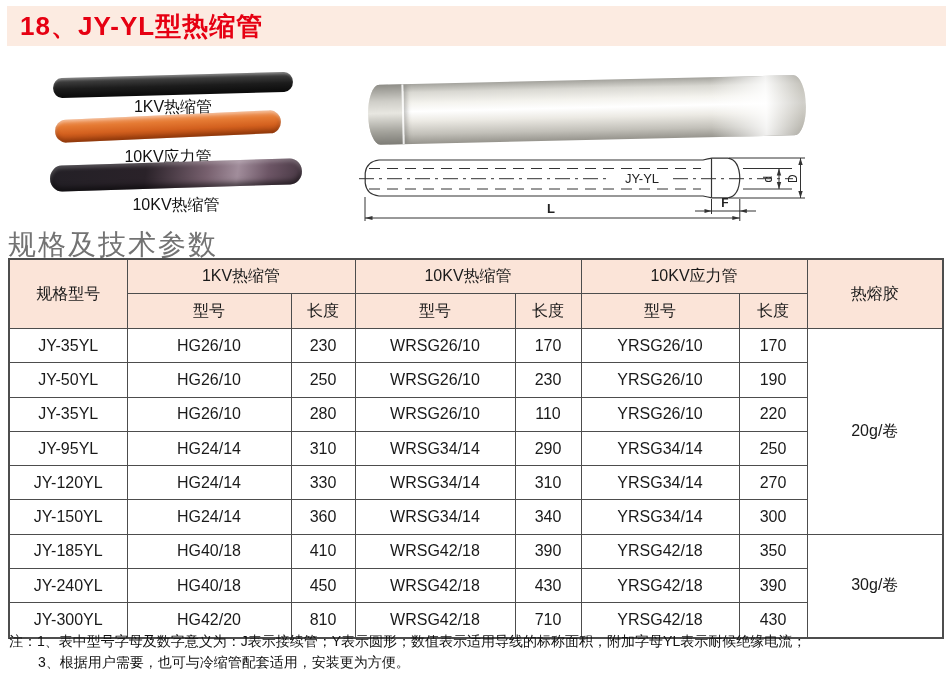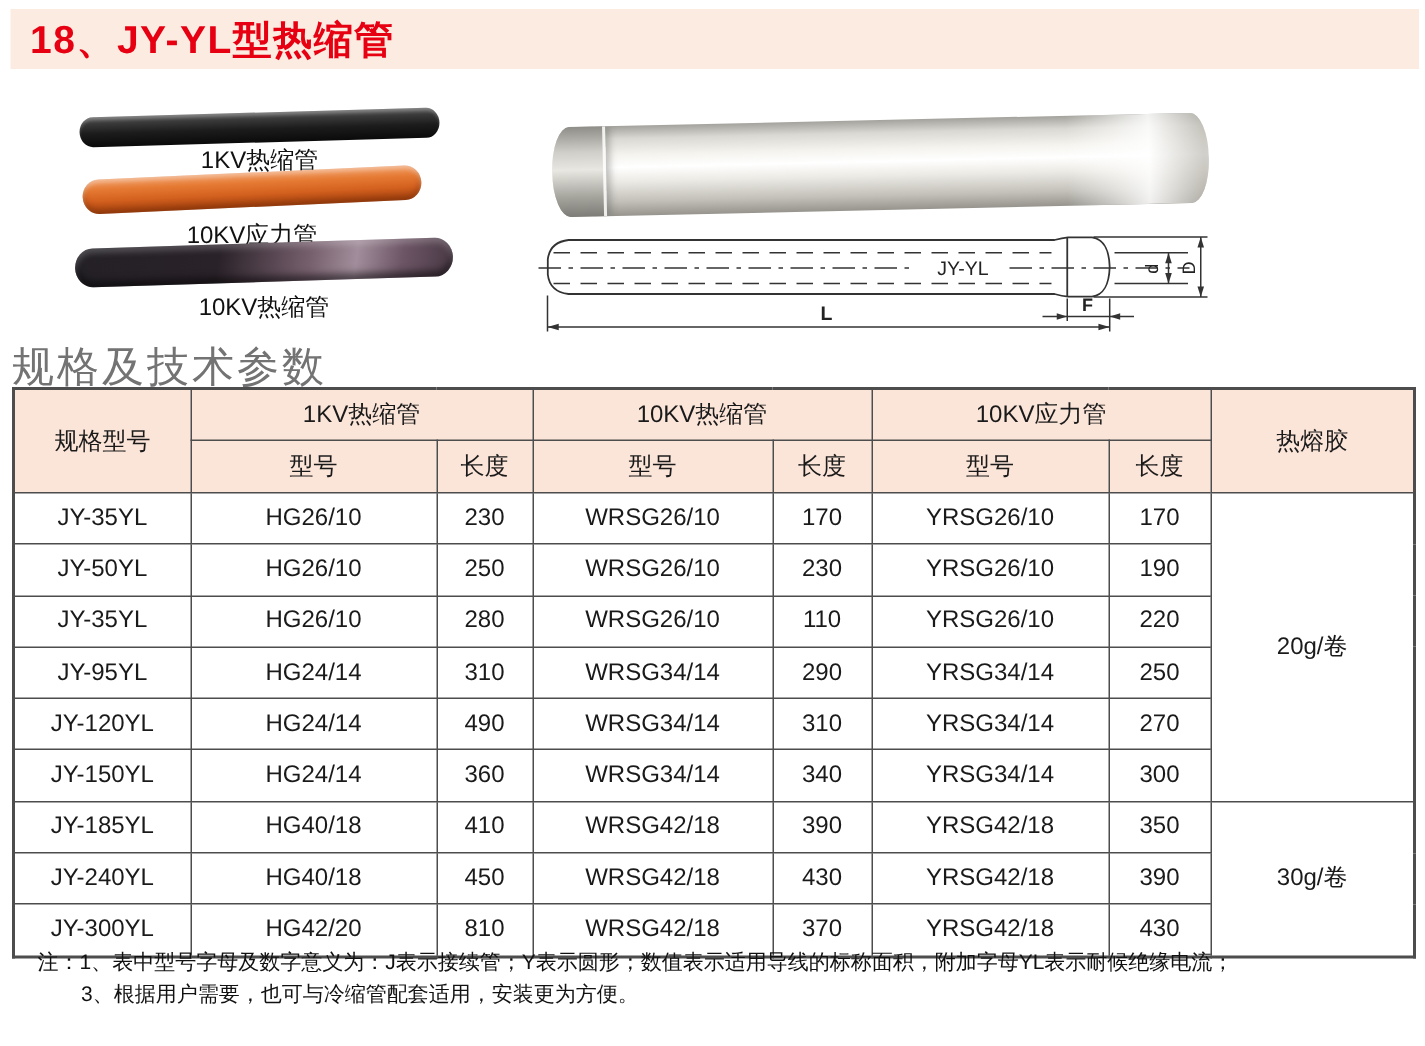--- a/index.html
+++ b/index.html
@@ -92,21 +92,21 @@
     font-weight:normal; height:33px;
   }
   .spec-table thead tr + tr th { height:34px; }
   .spec-table tbody td { height:33.3px; background:#fff; }
 
   
   .notes {
     position:absolute; left:9px; top:631px; width:938px;
     font-size:14px; color:#111; line-height:21px;
   }
-  .note-row { white-space:nowrap;margin-left:16px; }
+  .note-row { white-space:nowrap; }
   .note-row.indent { padding-left:29px; }
 </style>
 </head>
 <body>
 
 <div class="title-bar">
   <span class="title-text">18、JY-YL型热缩管</span>
 </div>
 
 <div class="photo-left">
@@ -230,21 +230,21 @@
         <td>HG24/14</td>
         <td>310</td>
         <td>WRSG34/14</td>
         <td>290</td>
         <td>YRSG34/14</td>
         <td>250</td>
       </tr>
       <tr>
         <td>JY-120YL</td>
         <td>HG24/14</td>
-        <td>490</td>
+        <td>330</td>
         <td>WRSG34/14</td>
         <td>310</td>
         <td>YRSG34/14</td>
         <td>270</td>
       </tr>
       <tr>
         <td>JY-150YL</td>
         <td>HG24/14</td>
         <td>360</td>
         <td>WRSG34/14</td>
@@ -269,21 +269,21 @@
         <td>WRSG42/18</td>
         <td>430</td>
         <td>YRSG42/18</td>
         <td>390</td>
       </tr>
       <tr>
         <td>JY-300YL</td>
         <td>HG42/20</td>
         <td>810</td>
         <td>WRSG42/18</td>
-        <td>370</td>
+        <td>710</td>
         <td>YRSG42/18</td>
         <td>430</td>
       </tr>
     </tbody>
 </table>
 
 <div class="notes">
   <div class="note-row">
     <span>注：</span><span>1、表中型号字母及数字意义为：J表示接续管；Y表示圆形；数值表示适用导线的标称面积，附加字母YL表示耐候绝缘电流；</span>
   </div>

